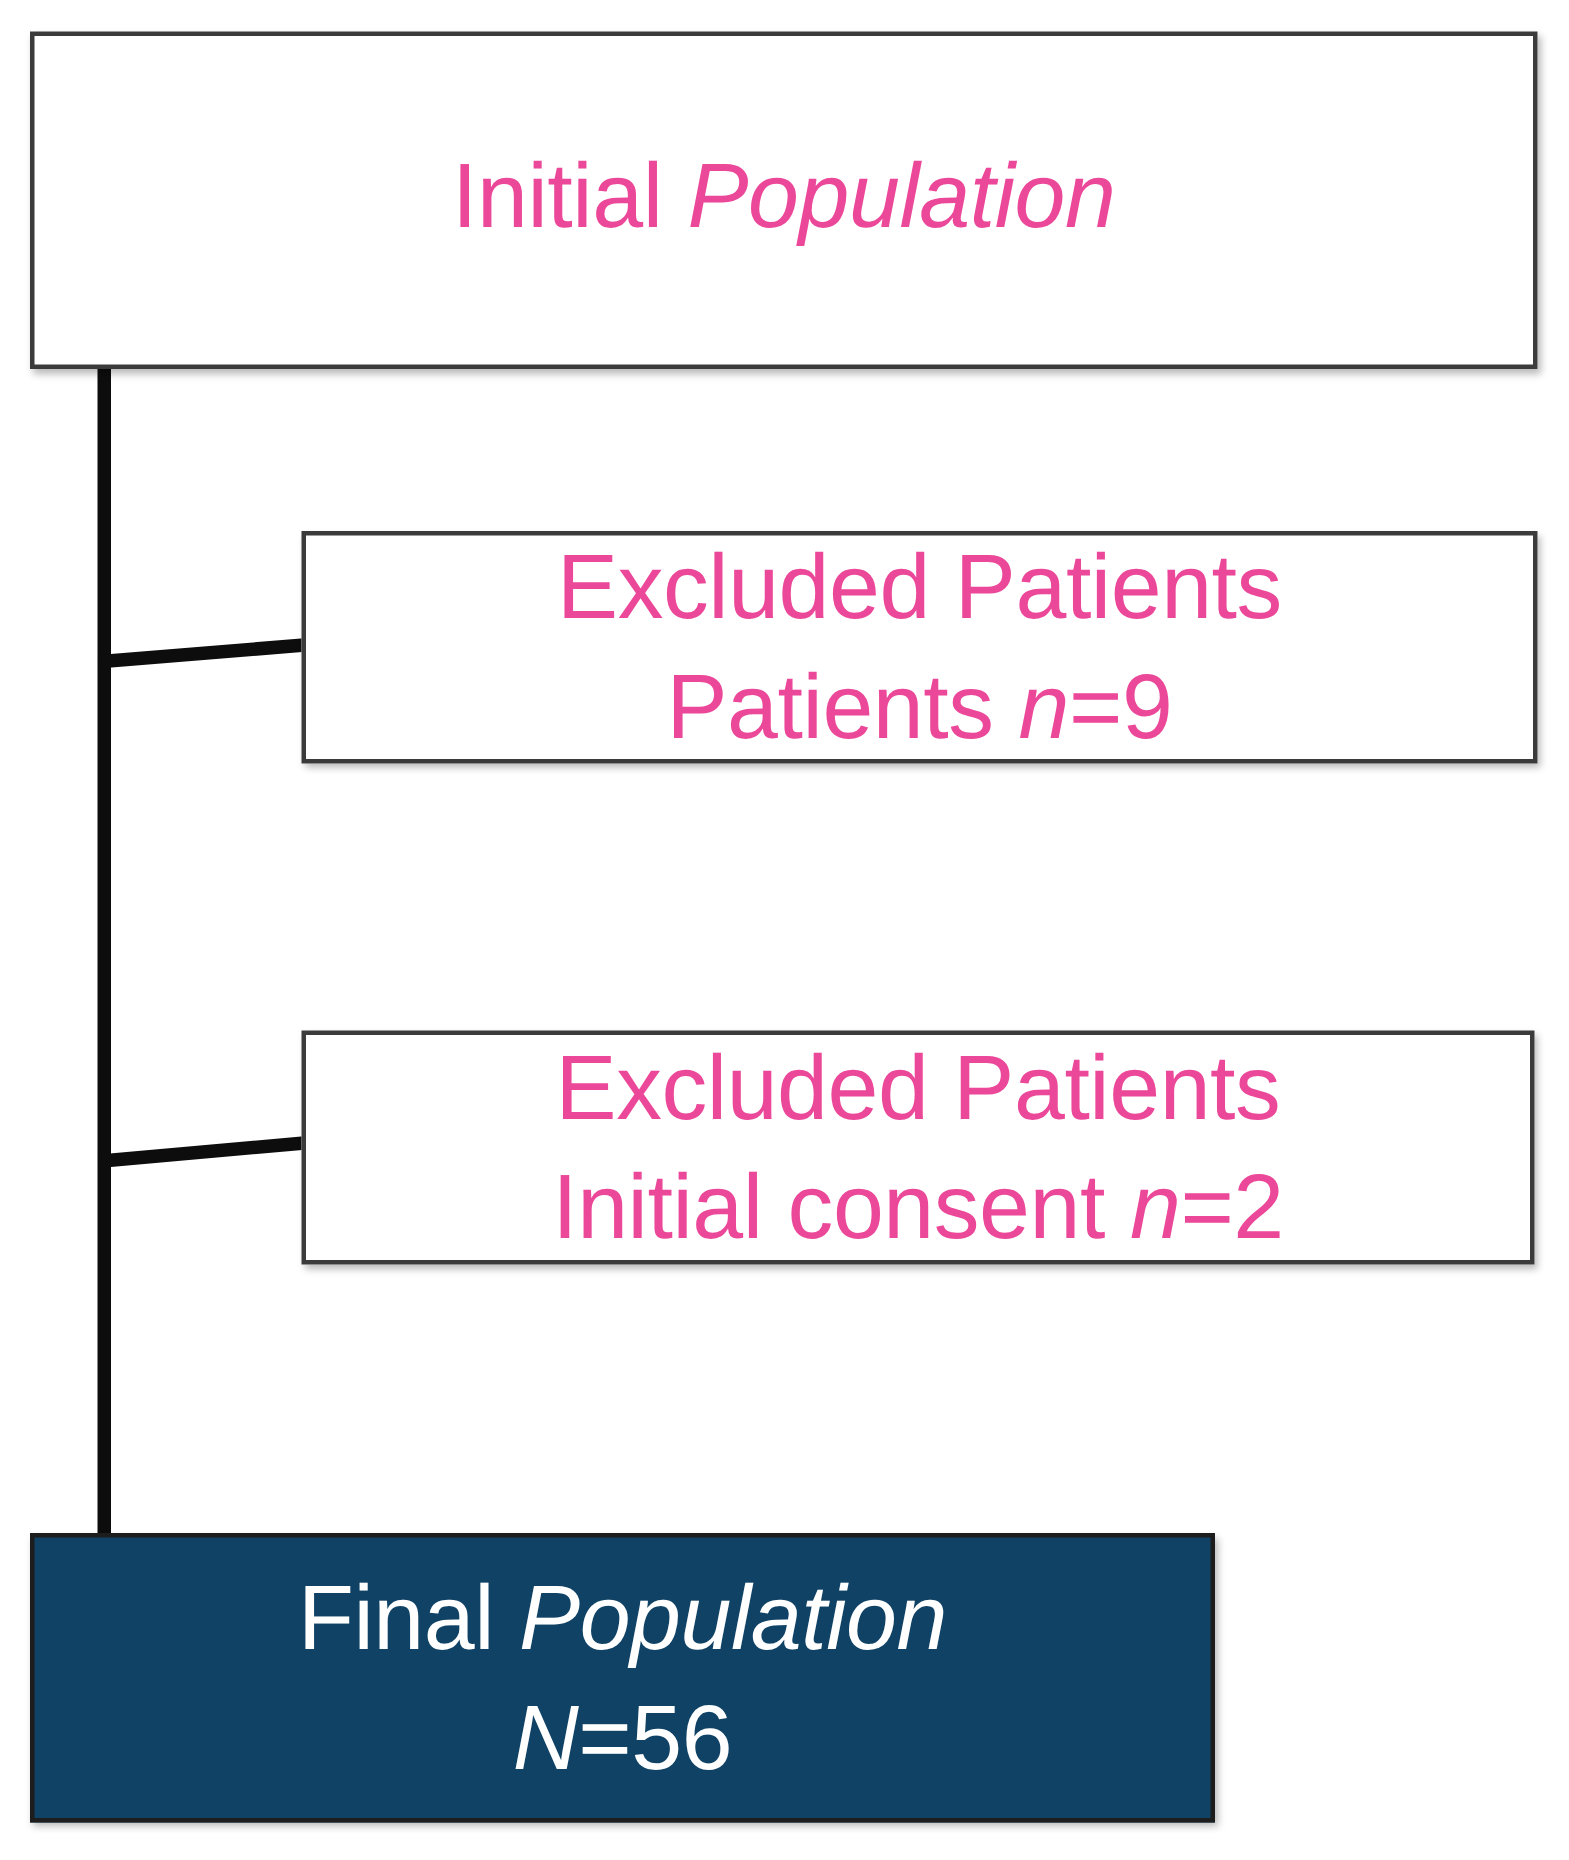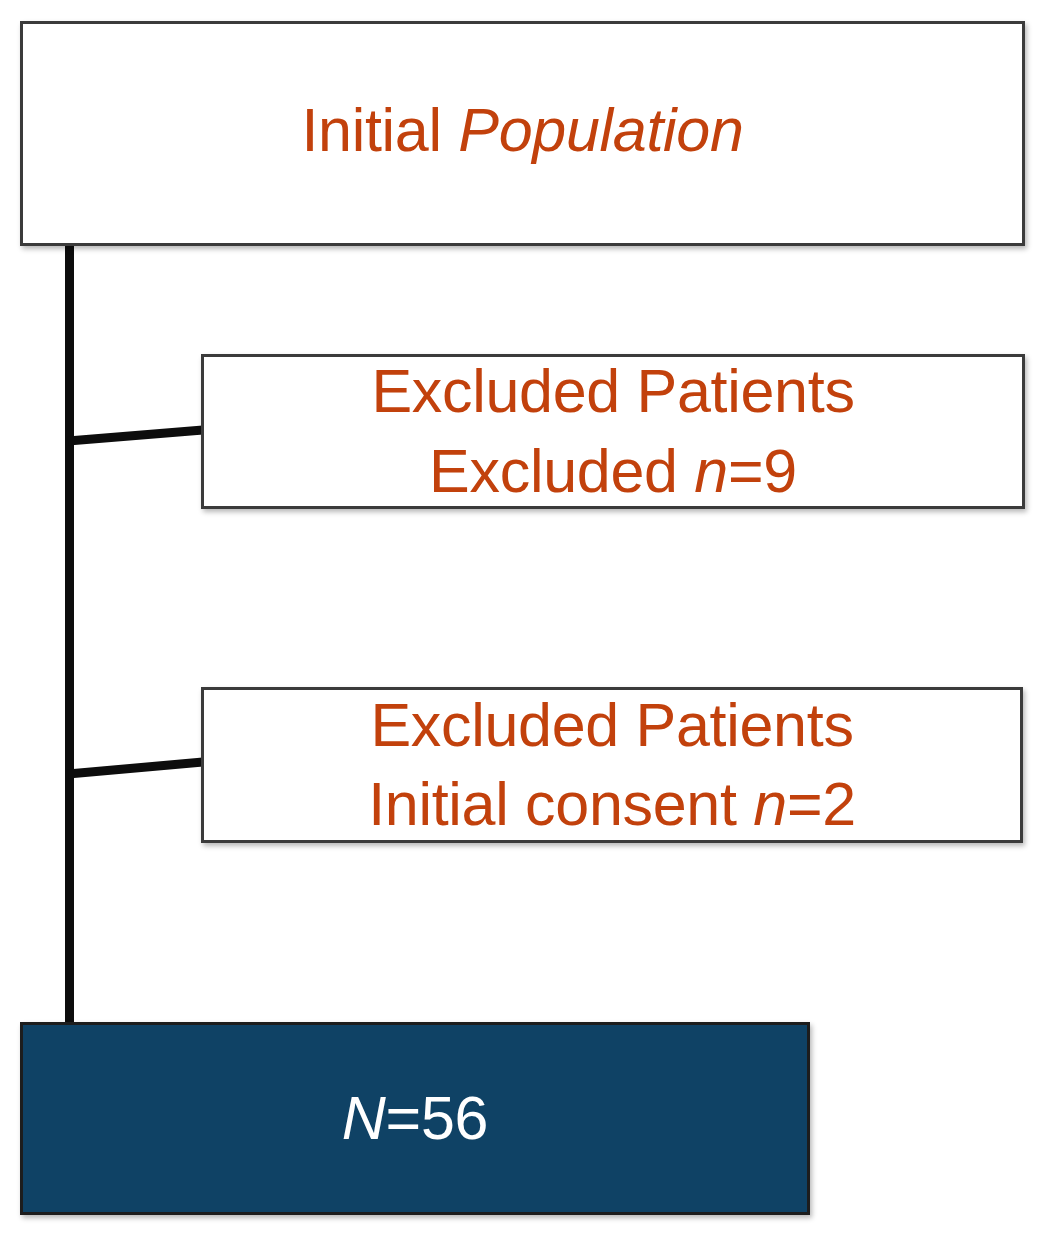--- a/index.html
+++ b/index.html
@@ -37,21 +37,21 @@
     display: flex;
     flex-direction: column;
     align-items: center;
     justify-content: center;
     box-shadow: 2px 3px 5px rgba(0,0,0,0.28);
   }
 
   .node .line {
     display: block;
     white-space: nowrap;
-    color: #c2410c;
+    color: #ec4899;
     font-size: 61px;
     line-height: 1.30;
     letter-spacing: -0.3px;
     text-align: center;
   }
 
   .node .line .it {
     font-style: italic;
   }
   .node .line .rm {
@@ -123,37 +123,40 @@
       </span>
     </div>
   </div>
 
   <div class="node" id="node-excluded-artifacts">
     <div class="stack">
       <span class="line">
         <span class="rm">Excluded Patients</span>
       </span>
       <span class="line">
-        <span class="rm">Excluded </span><span class="it">n</span><span class="rm">=9</span>
+        <span class="rm">Patients </span><span class="it">n</span><span class="rm">=9</span>
       </span>
     </div>
   </div>
 
   <div class="node" id="node-excluded-refused">
     <div class="stack">
       <span class="line">
         <span class="rm">Excluded Patients</span>
       </span>
       <span class="line">
         <span class="rm">Initial consent </span><span class="it">n</span><span class="rm">=2</span>
       </span>
     </div>
   </div>
 
   <div class="node" id="node-final-population">
     <div class="stack">
       <span class="line">
+        <span class="rm">Final </span><span class="it">Population</span>
+      </span>
+      <span class="line">
         <span class="it">N</span><span class="rm">=56</span>
       </span>
     </div>
   </div>
 
 </div>
 
 </body></html>

